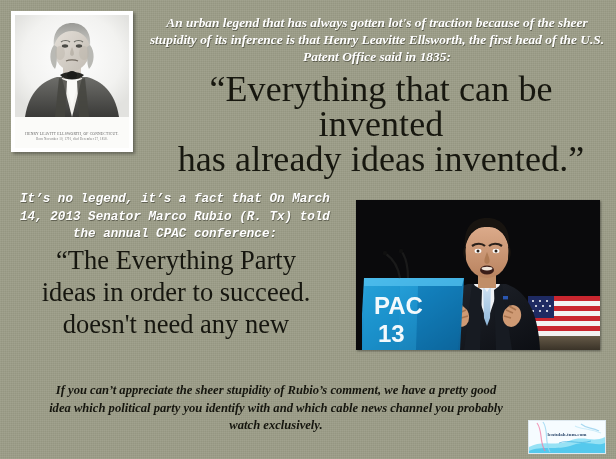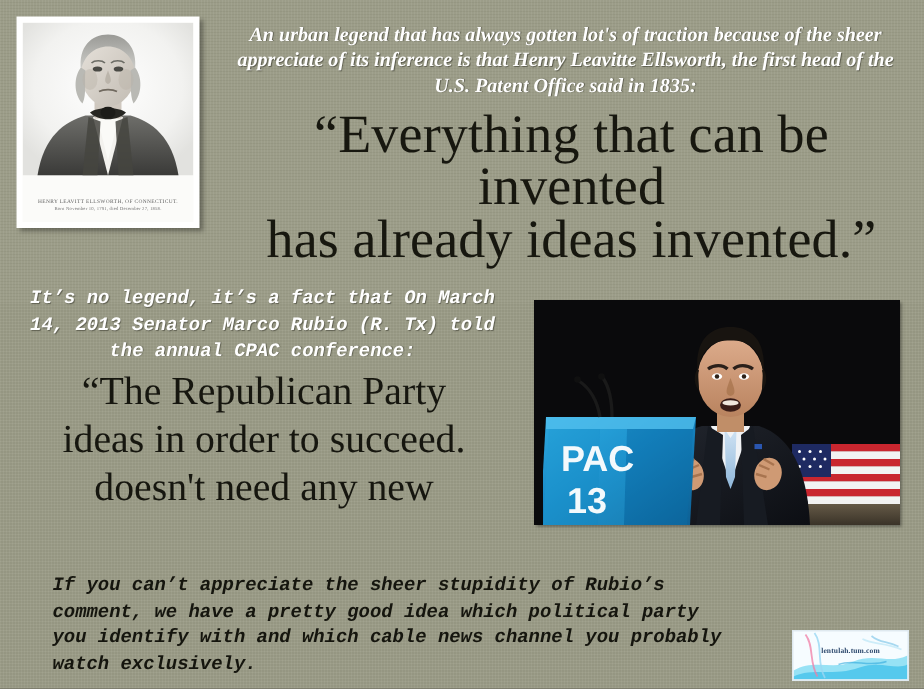--- a/index.html
+++ b/index.html
@@ -138,24 +138,25 @@
     height: 150px;
     background: #000;
     overflow: hidden;
     box-shadow: 1px 1px 2px rgba(0,0,0,0.4);
   }
   #rubio-photo svg { display:block; width:100%; height:100%; }
 
   
   #closing-note {
     position: absolute;
-    left: 35px;
+    left: 46px;
     top: 382px;
     width: 460px;
-    font-family: Liberation Mono, monospace;
+    text-align: center;
+    font-family: Liberation Serif, serif;
     font-style: italic;
     font-weight: bold;
     font-size: 12.6px;
     line-height: 17.6px;
     color: #15150e;
   }
 
   
   #site-watermark {
     position: absolute;
@@ -248,31 +249,31 @@
       </div>
 
       <div id="portrait-caption">
         <span class="cap-line1">HENRY LEAVITT ELLSWORTH, OF CONNECTICUT.</span>
         <span class="cap-line2">Born November 10, 1791, died December 27, 1858.</span>
       </div>
 
     </div>
   </div>
 
-  <div id="lead-in-top">An urban legend that has always gotten lot's of traction because of the sheer appreciate of its inference is that Henry Leavitte Ellsworth, the first head of the U.S. Patent Office said in 1835:</div>
+  <div id="lead-in-top">An urban legend that has always gotten lot's of traction because of the sheer stupidity of its inference is that Henry Leavitte Ellsworth, the first head of the U.S. Patent Office said in 1835:</div>
 
   <div id="ellsworth-quote">
     <span class="ql1">“Everything that can be invented</span>
     <span class="ql2">has already ideas invented.”</span>
   </div>
 
   <div id="lead-in-rubio">It’s no legend, it’s a fact that  On March 14, 2013 Senator Marco Rubio (R. Tx) told the annual CPAC conference:</div>
 
   <div id="rubio-quote">
-    <span>“The Republican Party</span>
+    <span>“The Everything Party</span>
     <span>ideas in order to succeed.</span>
     <span>doesn't need any new</span>
   </div>
 
   <div id="rubio-photo">
     <svg viewBox="0 0 244 150" preserveAspectRatio="xMidYMid slice">
       <defs>
         <linearGradient id="podium" x1="0" y1="0" x2="1" y2="1">
           <stop offset="0%" stop-color="#2ea9e0"></stop>
           <stop offset="45%" stop-color="#1787c4"></stop>

